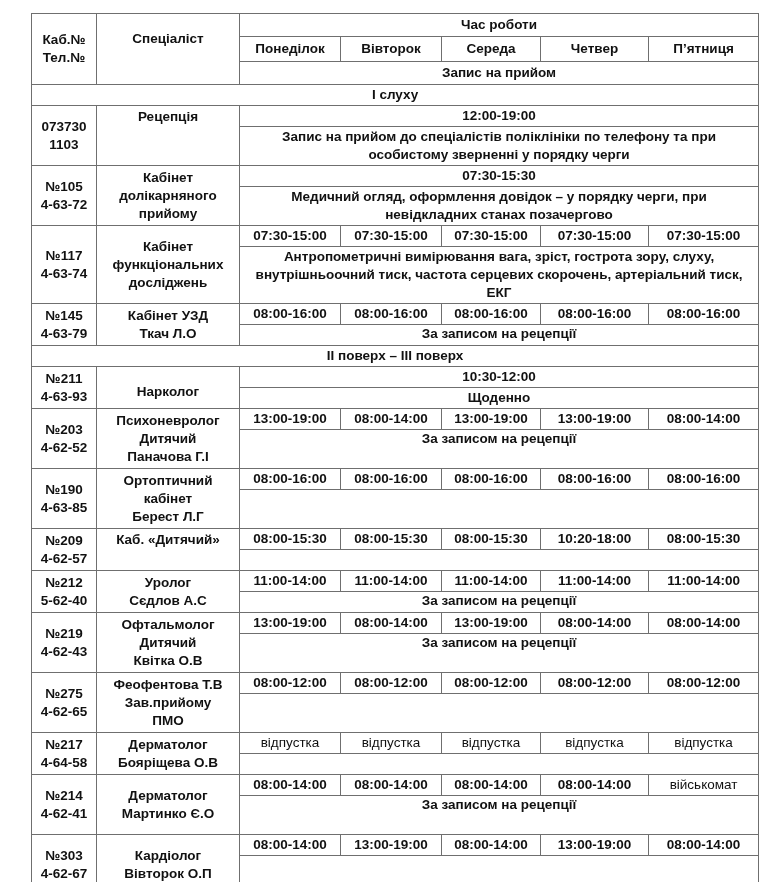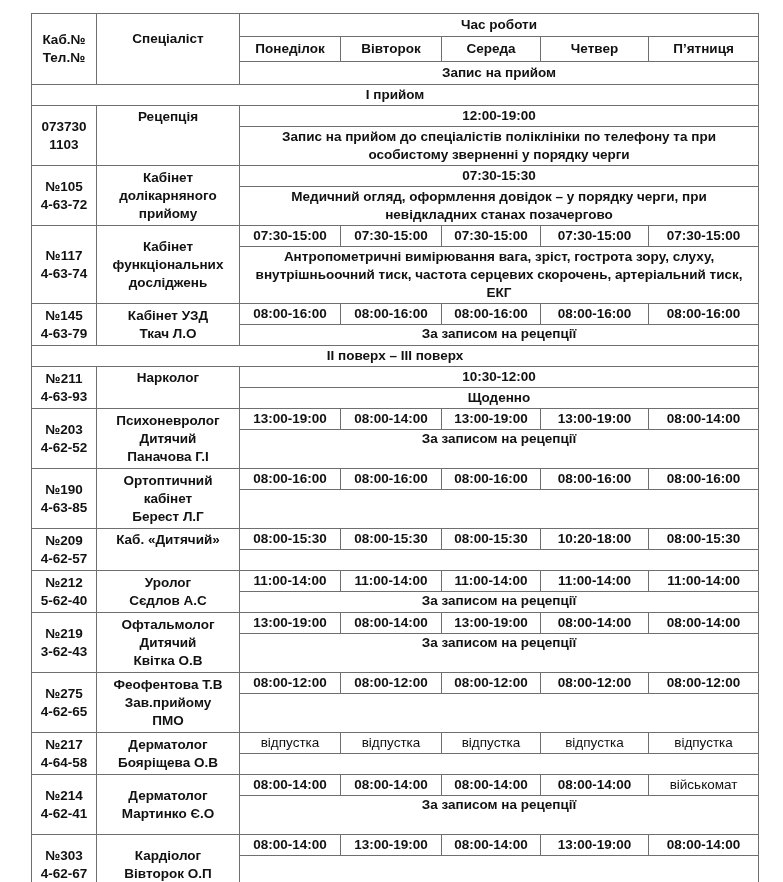--- a/index.html
+++ b/index.html
@@ -45,21 +45,21 @@
         <td style="height:24px"><span>Понеділок</span></td>
         <td style="height:24px"><span>Вівторок</span></td>
         <td style="height:24px"><span>Середа</span></td>
         <td style="height:24px"><span>Четвер</span></td>
         <td style="height:24px"><span>П’ятниця</span></td>
       </tr>
       <tr>
         <td colspan="5" style="height:22px"><span>Запис на прийом</span></td>
       </tr>
       <tr>
-        <td colspan="7" class="floor"><span>І прийом</span></td>
+        <td colspan="7" class="floor"><span>І слуху</span></td>
       </tr>
       <tr>
         <td rowspan="2"><span>073730</span><br><span>1103</span></td>
         <td rowspan="2" style="vertical-align:top;padding-top:2px"><span>Рецепція</span></td>
         <td colspan="5" style="height:20px"><span>12:00-19:00</span></td>
       </tr>
       <tr>
         <td colspan="5" class="tall"><span>Запис на прийом до спеціалістів поліклініки по телефону та при</span><br><span>особистому зверненні у порядку черги</span></td>
       </tr>
       <tr>
@@ -92,21 +92,21 @@
         <td class="day" style="height:20px"><span>08:00-16:00</span></td>
       </tr>
       <tr>
         <td colspan="5" class="note" style="vertical-align:top"><span>За записом на рецепції</span></td>
       </tr>
       <tr>
         <td colspan="7" class="floor"><span>ІІ поверх – ІІІ поверх</span></td>
       </tr>
       <tr>
         <td rowspan="2"><span>№211</span><br><span>4-63-93</span></td>
-        <td rowspan="2" style="vertical-align:top;padding-top:2px"><span>Нарколог</span></td>
+        <td rowspan="2" style="vertical-align:top;padding-top:16px"><span>Нарколог</span></td>
         <td colspan="5" style="height:20px"><span>10:30-12:00</span></td>
       </tr>
       <tr>
         <td colspan="5" class="note"><span>Щоденно</span></td>
       </tr>
       <tr>
         <td rowspan="2"><span>№203</span><br><span>4-62-52</span></td>
         <td rowspan="2" style=""><span>Психоневролог</span><br><span>Дитячий</span><br><span>Паначова Г.І</span></td>
         <td class="day" style="height:20px"><span>13:00-19:00</span></td>
         <td class="day" style="height:20px"><span>08:00-14:00</span></td>
@@ -147,21 +147,21 @@
         <td class="day" style="height:20px"><span>11:00-14:00</span></td>
         <td class="day" style="height:20px"><span>11:00-14:00</span></td>
         <td class="day" style="height:20px"><span>11:00-14:00</span></td>
         <td class="day" style="height:20px"><span>11:00-14:00</span></td>
         <td class="day" style="height:20px"><span>11:00-14:00</span></td>
       </tr>
       <tr>
         <td colspan="5" class="note" style="vertical-align:top"><span>За записом на рецепції</span></td>
       </tr>
       <tr>
-        <td rowspan="2"><span>№219</span><br><span>3-62-43</span></td>
+        <td rowspan="2"><span>№219</span><br><span>4-62-43</span></td>
         <td rowspan="2" style=""><span>Офтальмолог</span><br><span>Дитячий</span><br><span>Квітка О.В</span></td>
         <td class="day" style="height:20px"><span>13:00-19:00</span></td>
         <td class="day" style="height:20px"><span>08:00-14:00</span></td>
         <td class="day" style="height:20px"><span>13:00-19:00</span></td>
         <td class="day" style="height:20px"><span>08:00-14:00</span></td>
         <td class="day" style="height:20px"><span>08:00-14:00</span></td>
       </tr>
       <tr>
         <td colspan="5" class="tall" style="vertical-align:top"><span>За записом на рецепції</span></td>
       </tr>

